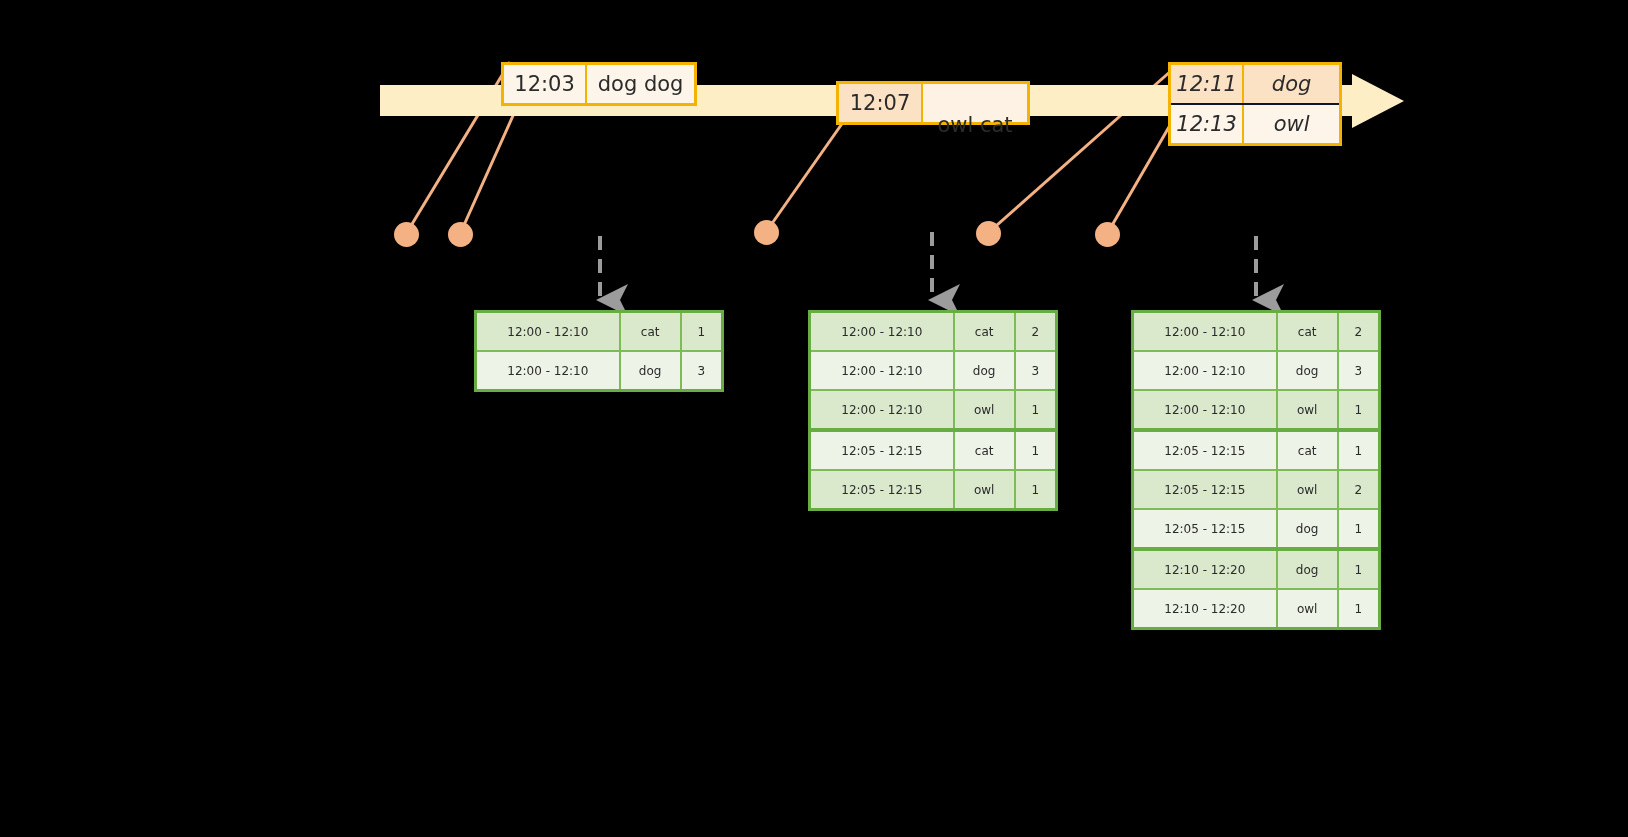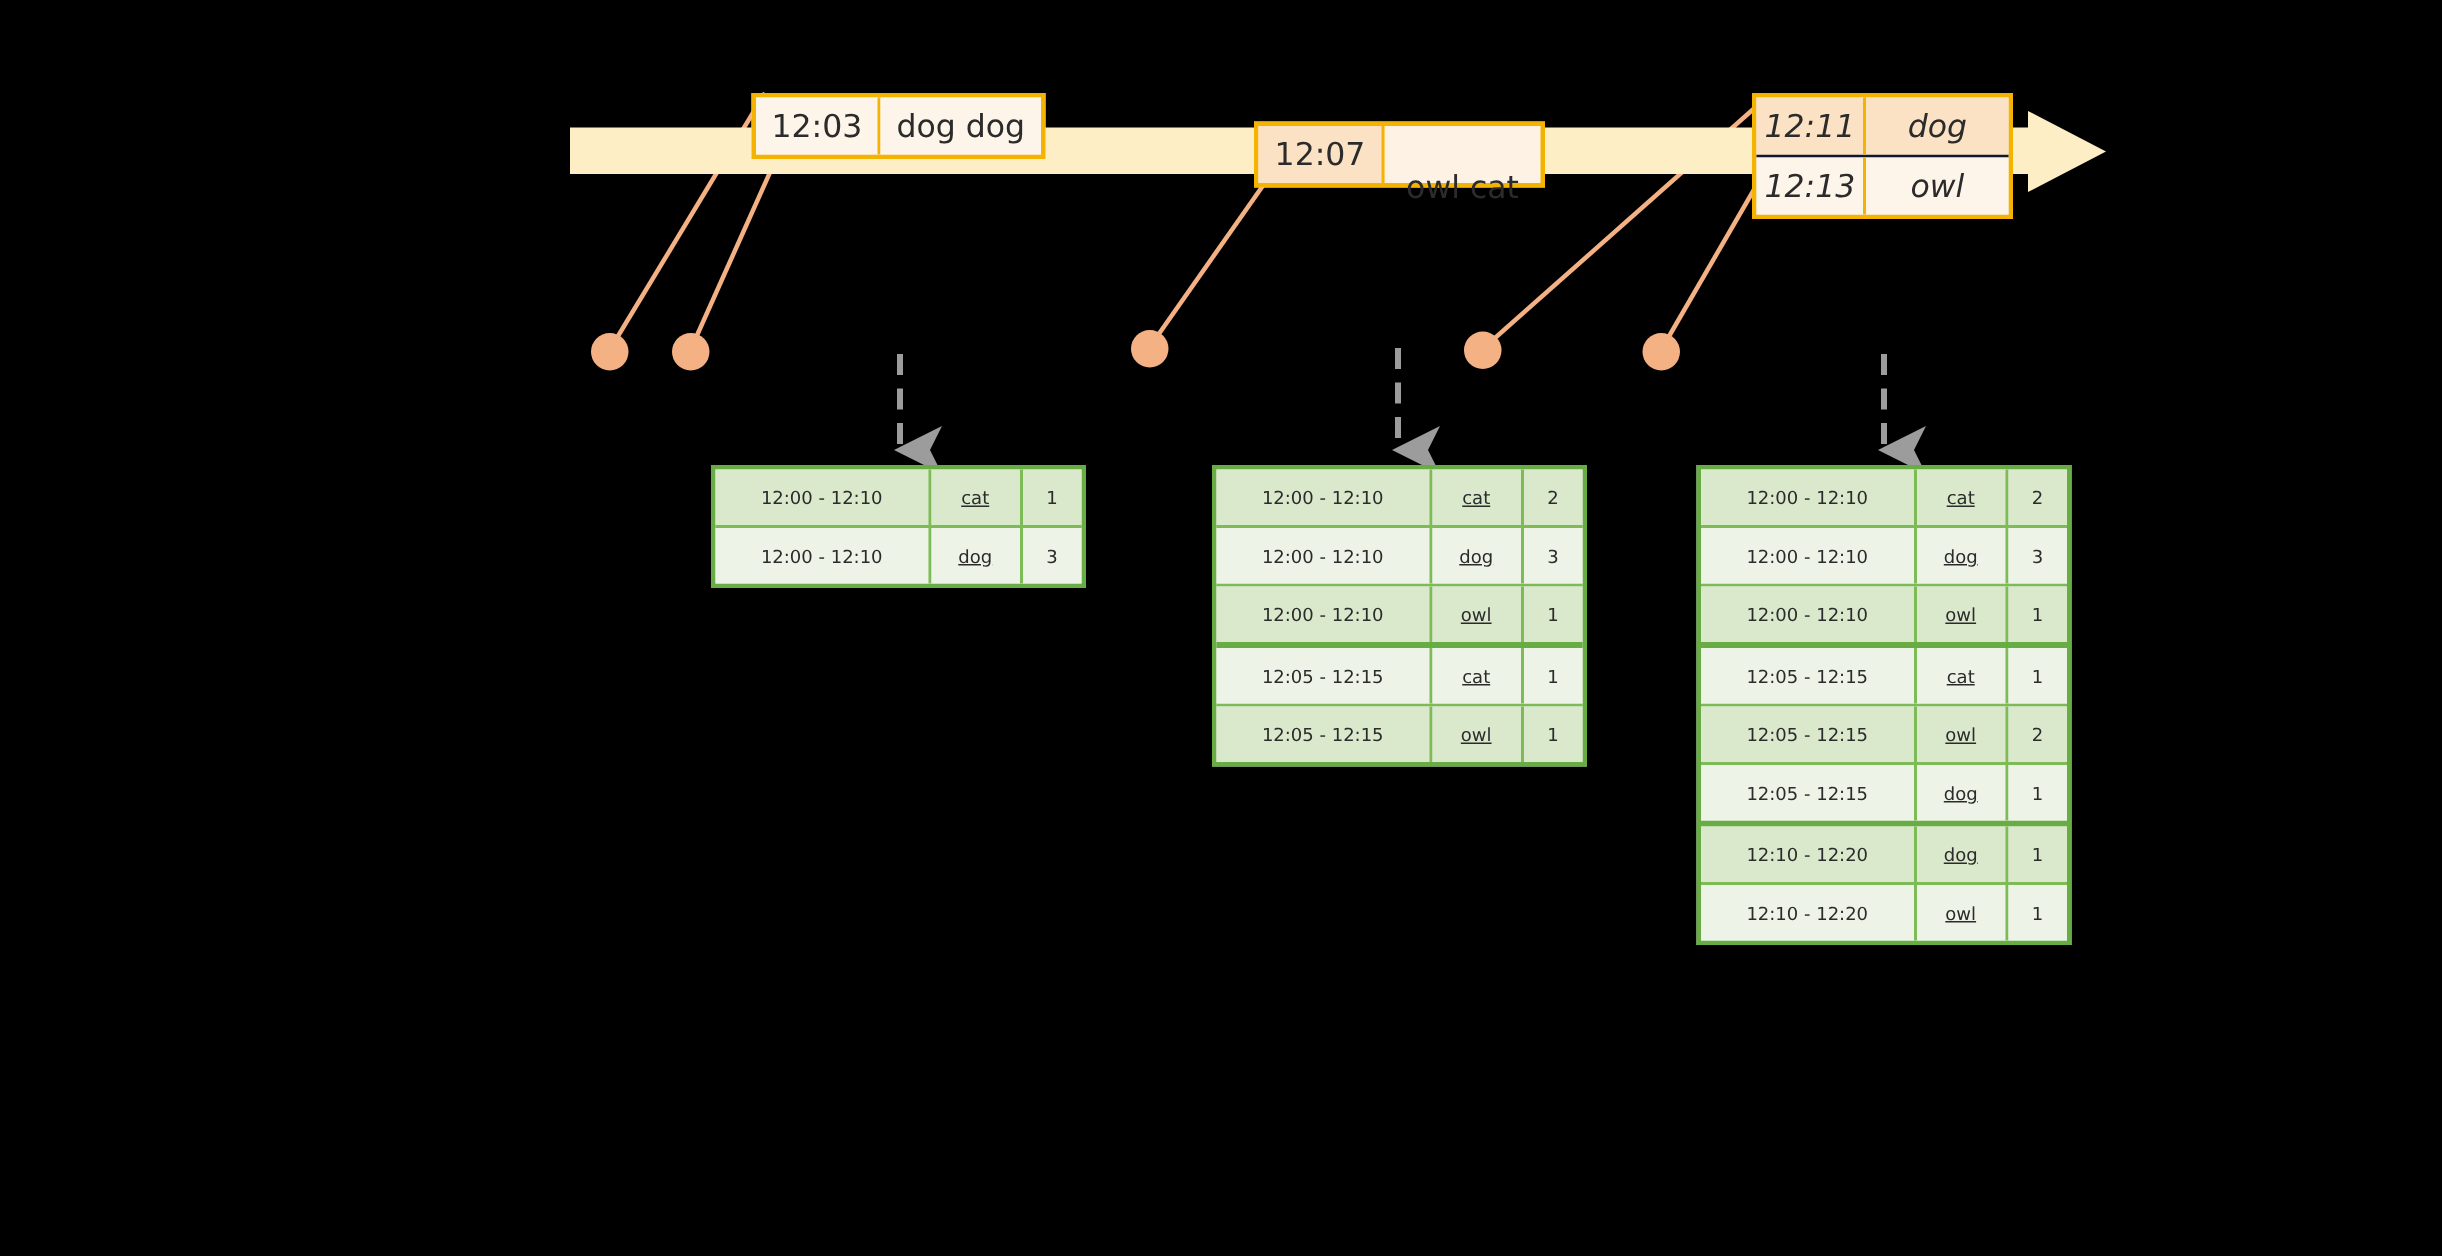--- a/index.html
+++ b/index.html
@@ -109,21 +109,21 @@
     justify-content: center;
     font-size: 12px;
     color: #2b2b2b;
     box-sizing: border-box;
     border-right: 2px solid #7cbb55;
     background: #eef3e7;
   }
   .rt-row .cell:last-child { border-right: none; }
   .rt-row.shade .cell { background: #dae8cc; }
   .rt-row .cell.win   { width: 146px; }
-  .rt-row .cell.word  { width: 62px; text-decoration: underline; }
+  .rt-row .cell.word  { width: 62px; }
   .rt-row .cell.count { width: 40px; }
 
   #result-table-1 { left: 474px; top: 310px; width: 250px; }
   #result-table-2 { left: 808px; top: 310px; width: 250px; }
   #result-table-3 { left: 1131px; top: 310px; width: 250px; }
 
   
   .dot {
     position: absolute;
     width: 25px;

